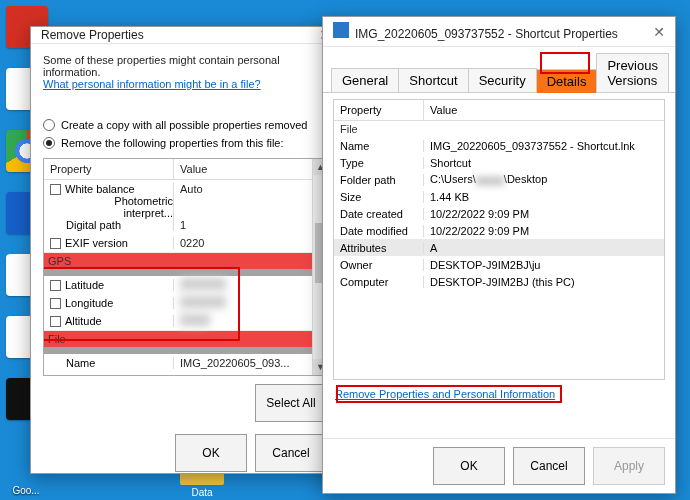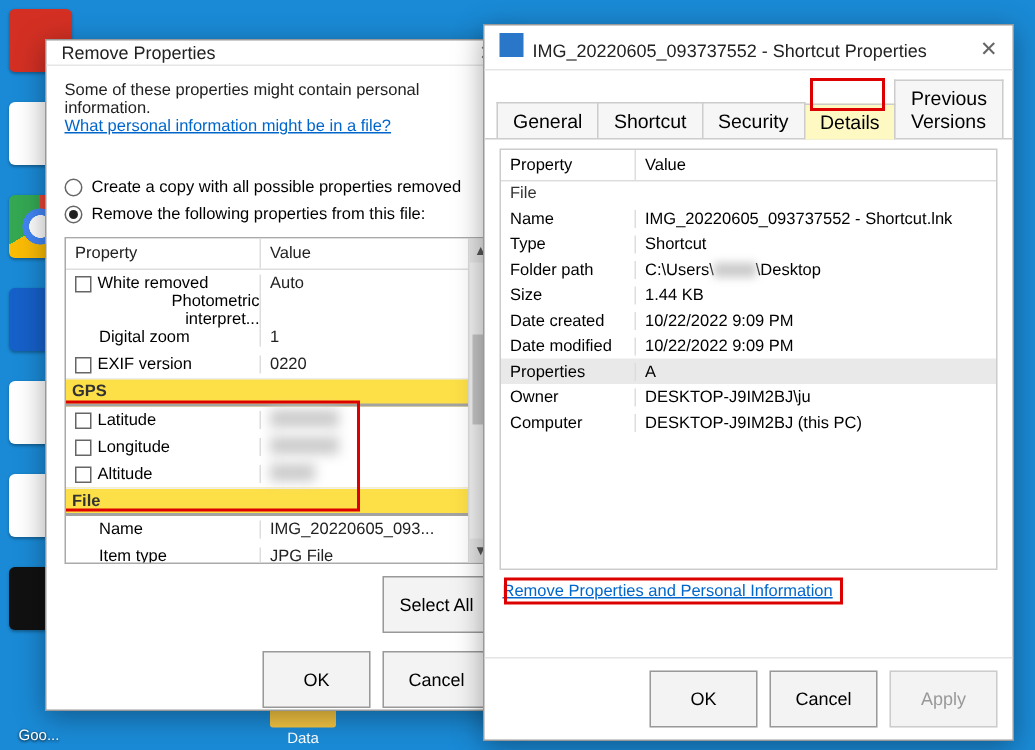--- a/index.html
+++ b/index.html
@@ -66,38 +66,38 @@
   .lb-inner { flex:1; overflow:hidden; }
   .lb-head { display:flex; background:#fff; border-bottom:1px solid #ddd; font-weight:400; color:#222; }
   .lb-head div { padding:4px 6px; }
   .col-p { width:130px; border-right:1px solid #ddd; }
   .col-v { flex:1; }
   .lb-rows { }
   .lb-row { display:flex; height:18px; align-items:center;}
   .lb-row .col-p { display:flex; align-items:center; gap:4px; padding-left:6px;}
   .lb-row .col-v { padding-left:6px; color:#222;}
   .chk { width:11px; height:11px; border:1px solid #666; background:#fff; flex-shrink:0;}
-  .grp { font-weight:700; color:#333; background:#fde047; padding:2px 6px 2px 4px; border-top:1px solid #eee; border-bottom:2px solid #a3a3a3;}
+  .grp { font-weight:400; color:#333; background:#ef4444; padding:2px 6px 2px 4px; border-top:1px solid #eee; border-bottom:7px solid #a3a3a3;}
   .blur { filter: blur(4px); background:#ccc; width:46px; height:12px; display:inline-block;}
   .red-box { border:2px solid #d00; position:absolute; pointer-events:none; }
   .rb-gps { left:-4px; top:108px; width:200px; height:74px; }
 
   .scrollbar { width:16px; background:#f0f0f0; border-left:1px solid #ddd; display:flex; flex-direction:column;}
   .sb-btn { height:16px; background:#e4e4e4; display:flex; align-items:center; justify-content:center; color:#555; font-size:9px;}
   .sb-track { flex:1; position:relative; }
   .sb-thumb { position:absolute; left:2px; right:2px; top:48px; height:60px; background:#c5c5c5;}
 
   .btnrow { display:flex; justify-content:flex-end; gap:8px; margin-top:8px; padding-right:2px;}
   .btn { min-width:72px; height:38px; border:1px solid #999; background:#f3f3f3; font-size:12px; display:flex; align-items:center; justify-content:center; cursor:pointer;}
   .btn.disabled { color:#999; border-color:#ccc; }
 
   
   .tabs { display:flex; padding:6px 8px 0; gap:0; border-bottom:1px solid #ccc; align-items:flex-end;}
   .tab { padding:4px 10px; border:1px solid #ccc; border-bottom:none; background:#f6f6f6; font-size:13px; margin-right:-1px; cursor:pointer;}
-  .tab.active { background:#fef9c3; position:relative; top:1px;}
+  .tab.active { background:#f97316; position:relative; top:1px;}
   .rb-tab { left:217px; top:35px; width:50px; height:22px; }
   .r-body { flex:1; padding:6px 10px; display:flex; flex-direction:column;}
   .prop-table { border:1px solid #ccc; flex:1; display:flex; flex-direction:column;}
   .pt-head { display:flex; border-bottom:1px solid #ddd;}
   .pt-head div { padding:4px 6px; }
   .pt-cp { width:90px; border-right:1px solid #ddd;}
   .pt-cv { flex:1;}
   .pt-rows { flex:1; overflow:hidden;}
   .pt-row { display:flex; height:17px; align-items:center;}
   .pt-row .pt-cp { padding-left:6px;}
@@ -148,33 +148,33 @@
     <div class="listbox">
       <div class="lb-inner">
         <div class="lb-head">
           <div class="col-p">Property</div>
           <div class="col-v">Value</div>
         </div>
         <div class="lb-rows">
           <div class="lb-row">
             <div class="col-p">
                 <span class="chk"></span>
-                <span>White removed</span>
+                <span>White balance</span>
               </div>
             <div class="col-v">Auto</div>
           </div>
           <div class="lb-row">
             <div class="col-p" style="padding-left:22px;text-align:right;">
                 <span>Photometric interpret...</span>
               </div>
             <div class="col-v"></div>
           </div>
           <div class="lb-row">
             <div class="col-p" style="padding-left:22px;">
-                <span>Digital zoom</span>
+                <span>Digital path</span>
               </div>
             <div class="col-v">1</div>
           </div>
           <div class="lb-row">
             <div class="col-p">
                 <span class="chk"></span>
                 <span>EXIF version</span>
               </div>
             <div class="col-v">0220</div>
           </div>
@@ -275,21 +275,21 @@
           </div>
         <div class="pt-row">
             <div class="pt-cp">Date created</div>
             <div class="pt-cv">10/22/2022 9:09 PM</div>
           </div>
         <div class="pt-row">
             <div class="pt-cp">Date modified</div>
             <div class="pt-cv">10/22/2022 9:09 PM</div>
           </div>
         <div class="pt-row hl">
-            <div class="pt-cp">Properties</div>
+            <div class="pt-cp">Attributes</div>
             <div class="pt-cv">A</div>
           </div>
         <div class="pt-row">
             <div class="pt-cp">Owner</div>
             <div class="pt-cv">DESKTOP-J9IM2BJ\ju</div>
           </div>
         <div class="pt-row">
             <div class="pt-cp">Computer</div>
             <div class="pt-cv">DESKTOP-J9IM2BJ (this PC)</div>
           </div>

